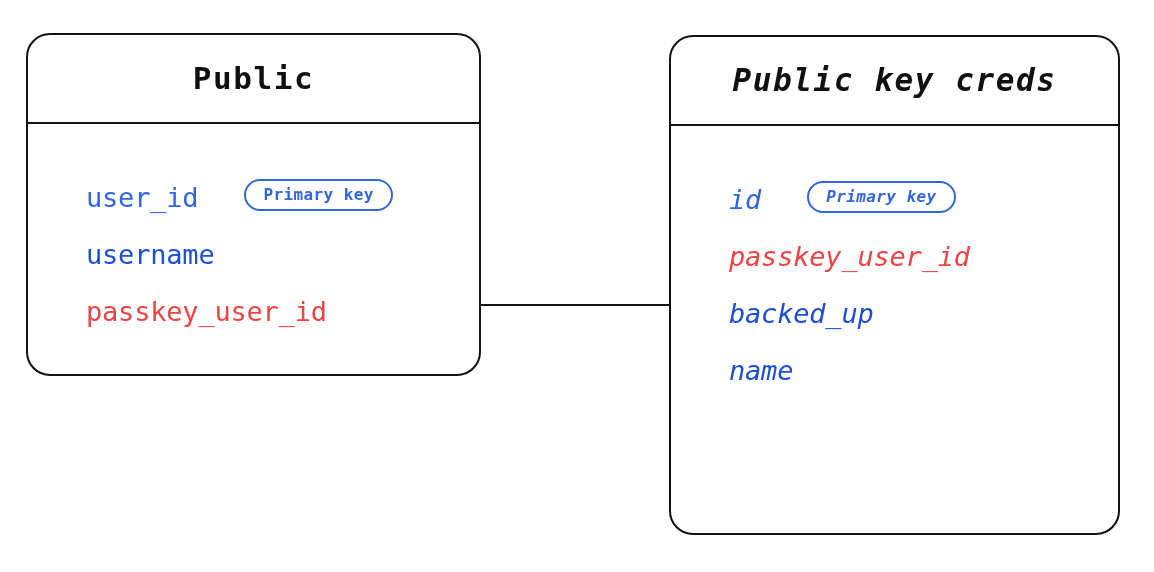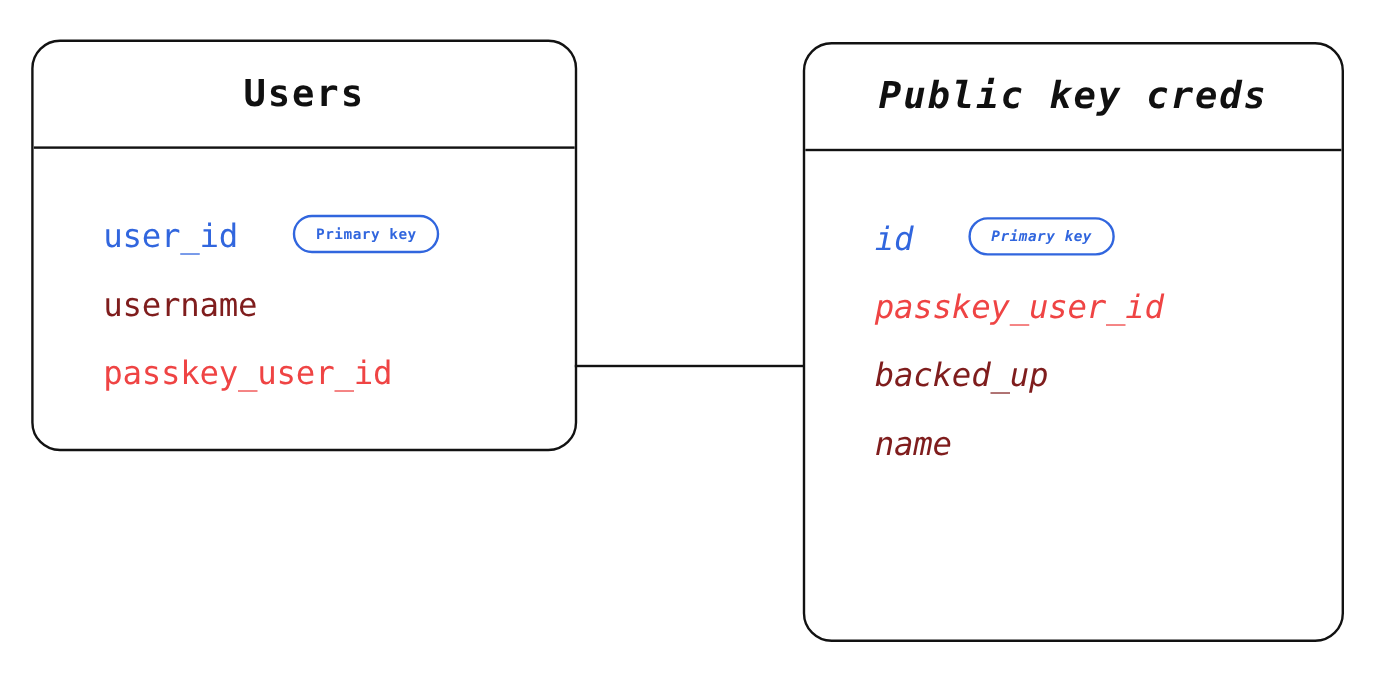--- a/index.html
+++ b/index.html
@@ -62,21 +62,21 @@
     height: 57px;
     padding-left: 58px;
     box-sizing: border-box;
     gap: 28px;
   }
 
   .field-name {
     font-family: "DejaVu Sans Mono", "Liberation Mono", monospace;
     font-size: 27px;
     line-height: 1;
-    color: #7f1d1d;
+    color: #1d4ed8;
     white-space: nowrap;
     letter-spacing: -0.2px;
   }
   .field-name.key   { color: #3166de; }
   .field-name.fkey  { color: #ef4444; margin-top: 40px; }
 
   
   .pk-badge {
     margin-left: 18px;
     display: inline-flex;
@@ -85,21 +85,21 @@
     height: 32px;
     padding: 0 17px;
     box-sizing: border-box;
     border: 2px solid #3166de;
     border-radius: 17px;
     background: transparent;
   }
   .pk-badge-label {
     font-family: "DejaVu Sans Mono", "Liberation Mono", monospace;
     font-weight: bold;
-    font-size: 12px;
+    font-size: 16px;
     letter-spacing: 0.4px;
     color: #3166de;
     line-height: 1;
     white-space: nowrap;
   }
 
   
   .connector {
     position: absolute;
     background: #121212;
@@ -126,21 +126,21 @@
     width: 192px;
   }
 </style>
 </head>
 <body>
 
 <div id="canvas">
 
   <div class="entity" id="entity-users">
     <div class="entity-header">
-      <span class="entity-title">Users</span>
+      <span class="entity-title">Public</span>
     </div>
     <div class="entity-body">
 
       <div class="field-row">
         <span class="field-name key">user_id</span>
         <span class="pk-badge">
           <span class="pk-badge-label">Primary key</span>
         </span>
       </div>
 

